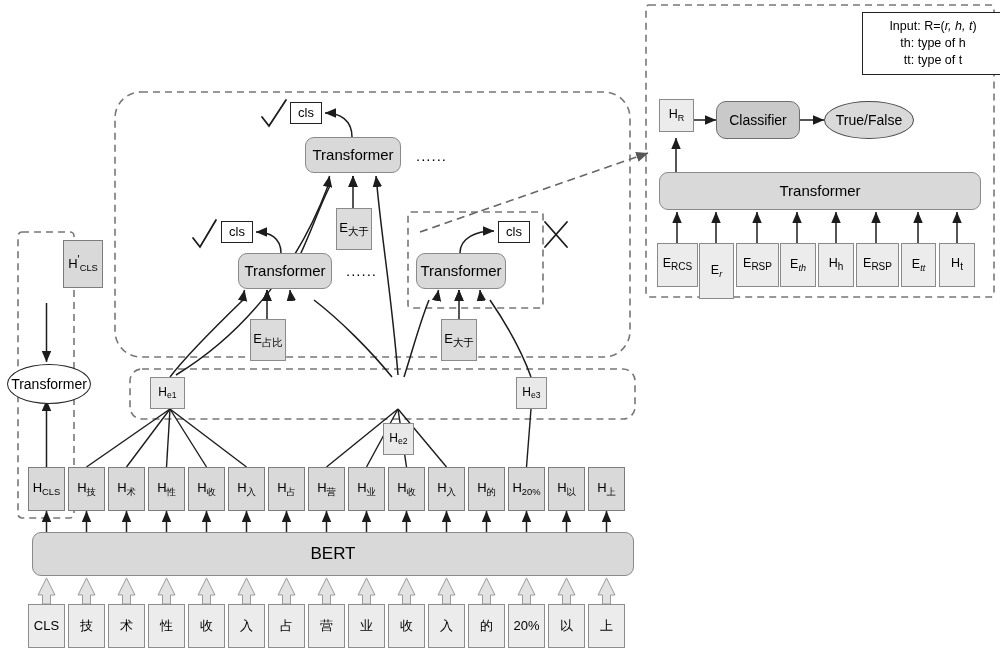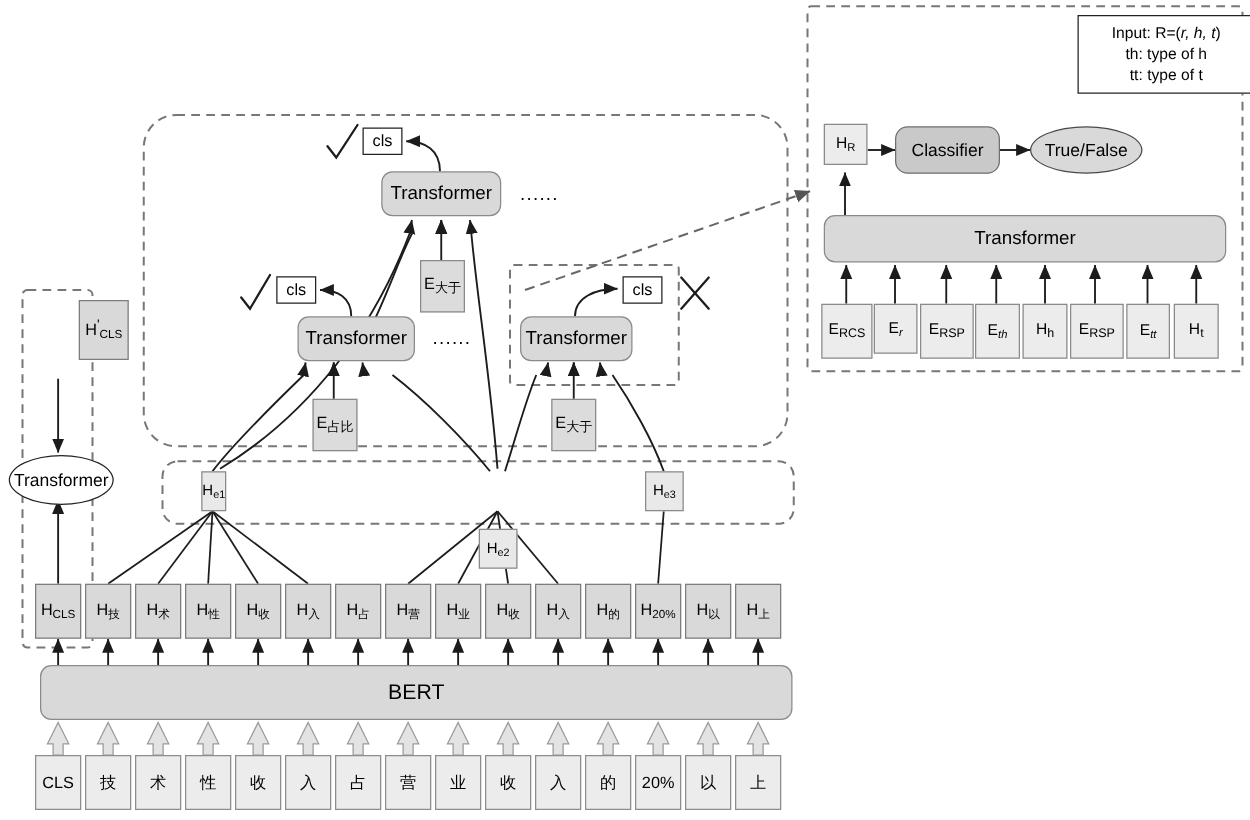--- a/index.html
+++ b/index.html
@@ -231,21 +231,21 @@
   </div>
   <div class="node clsbox" style="left:498px;top:221px;width:32px;height:22px;">
     <span>cls</span>
   </div>
   <div class="node embox" style="left:441px;top:319px;width:36px;height:42px;">
     <span>
       <span>E</span><sub class="sm">大于</sub>
     </span>
   </div>
 
-  <div class="node ebox" style="left:161px;top:377px;width:20px;height:32px;">
+  <div class="node ebox" style="left:150px;top:377px;width:35px;height:32px;">
     <span>
       <span>H</span><sub>e1</sub>
     </span>
   </div>
   <div class="node ebox" style="left:383px;top:377px;width:31px;height:32px;margin-top:46px;">
     <span>
       <span>H</span><sub>e2</sub>
     </span>
   </div>
   <div class="node ebox" style="left:516px;top:377px;width:31px;height:32px;">
@@ -373,21 +373,21 @@
   </div>
 
   <div class="node bigbar" style="left:659px;top:172px;width:322px;height:38px;font-size:15px;">
     <span>Transformer</span>
   </div>
 
   <div id="rrow">
       <div class="node rbox" style="left: 657px; top: 243px; width: 41px; height: 44px;">
         <span><span>E</span><sub class="sm">RCS</sub></span>
       </div>
-      <div class="node rbox" style="left: 699px; top: 243px; width: 35px; height: 40px; justify-content: center;">
+      <div class="node rbox" style="left: 699px; top: 243px; width: 35px; height: 56px; justify-content: center;">
         <span><span>E</span><sub class="it">r</sub></span>
       </div>
       <div class="node rbox" style="left: 736px; top: 243px; width: 43px; height: 44px;">
         <span><span>E</span><sub class="sm">RSP</sub></span>
       </div>
       <div class="node rbox" style="left: 780px; top: 243px; width: 36px; height: 44px;">
         <span><span>E</span><sub class="it">th</sub></span>
       </div>
       <div class="node rbox" style="left: 818px; top: 243px; width: 36px; height: 44px;">
         <span><span>H</span><sub class="sm">h</sub></span>

